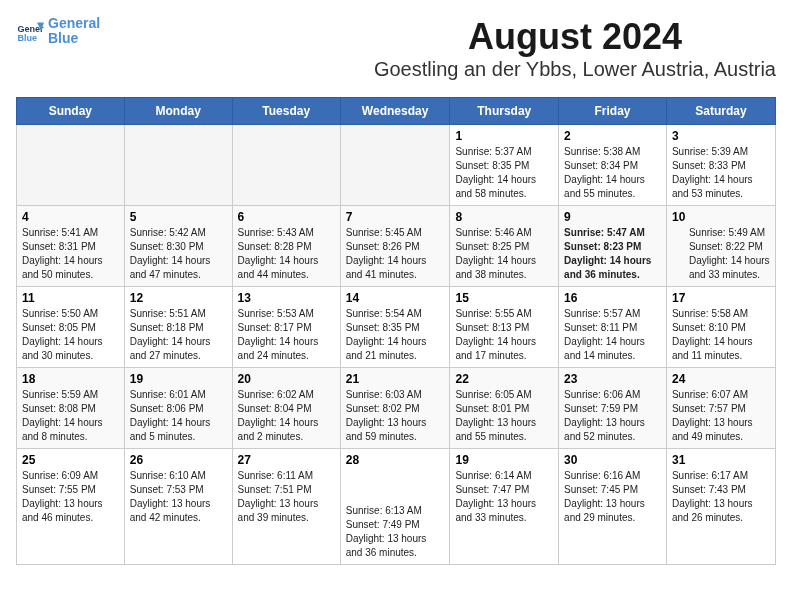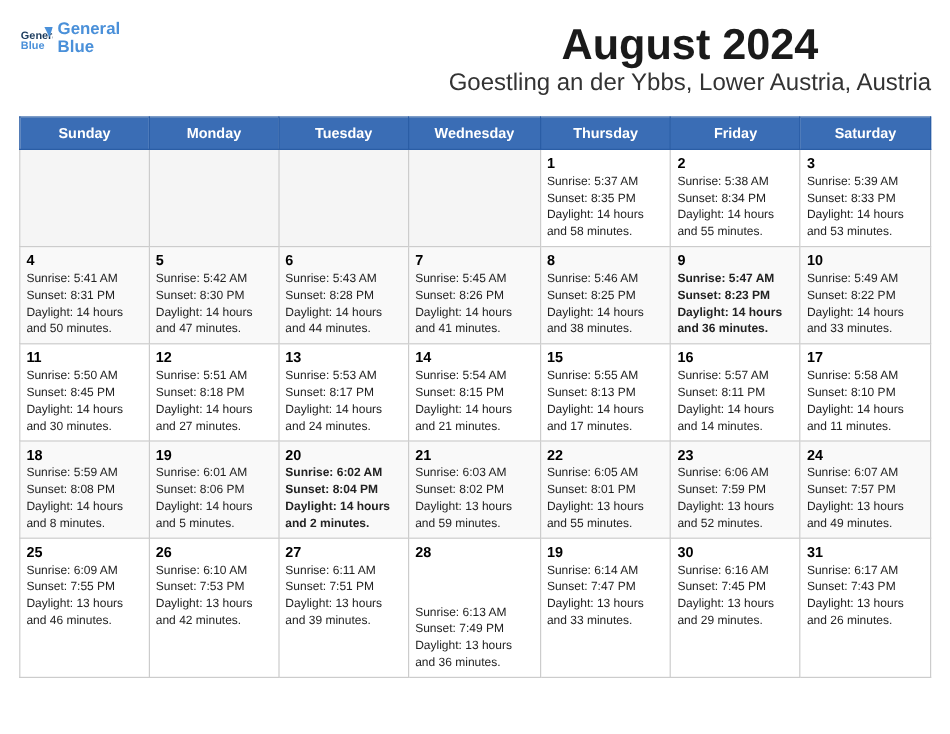--- a/index.html
+++ b/index.html
@@ -190,52 +190,52 @@
         </td>
         <td>
           <span class="day-number">9</span>
           <div class="day-info" style="white-space: pre-line; font-weight: bold;">Sunrise: 5:47 AM
 Sunset: 8:23 PM
 Daylight: 14 hours
 and 36 minutes.</div>
         </td>
         <td>
           <span class="day-number">10</span>
-          <div class="day-info" style="white-space: pre-line;">Sunrise: 5:49 AM
+          <div class="day-info" style="white-space: pre-line; margin-left: 17px;">Sunrise: 5:49 AM
 Sunset: 8:22 PM
 Daylight: 14 hours
 and 33 minutes.</div>
         </td>
       </tr>
       <tr>
         <td>
           <span class="day-number">11</span>
           <div class="day-info" style="white-space: pre-line;">Sunrise: 5:50 AM
-Sunset: 8:45 PM
+Sunset: 8:05 PM
 Daylight: 14 hours
 and 30 minutes.</div>
         </td>
         <td>
           <span class="day-number">12</span>
           <div class="day-info" style="white-space: pre-line;">Sunrise: 5:51 AM
 Sunset: 8:18 PM
 Daylight: 14 hours
 and 27 minutes.</div>
         </td>
         <td>
           <span class="day-number">13</span>
           <div class="day-info" style="white-space: pre-line;">Sunrise: 5:53 AM
 Sunset: 8:17 PM
 Daylight: 14 hours
 and 24 minutes.</div>
         </td>
         <td>
           <span class="day-number">14</span>
           <div class="day-info" style="white-space: pre-line;">Sunrise: 5:54 AM
-Sunset: 8:15 PM
+Sunset: 8:35 PM
 Daylight: 14 hours
 and 21 minutes.</div>
         </td>
         <td>
           <span class="day-number">15</span>
           <div class="day-info" style="white-space: pre-line;">Sunrise: 5:55 AM
 Sunset: 8:13 PM
 Daylight: 14 hours
 and 17 minutes.</div>
         </td>
@@ -264,21 +264,21 @@
         </td>
         <td>
           <span class="day-number">19</span>
           <div class="day-info" style="white-space: pre-line;">Sunrise: 6:01 AM
 Sunset: 8:06 PM
 Daylight: 14 hours
 and 5 minutes.</div>
         </td>
         <td>
           <span class="day-number">20</span>
-          <div class="day-info" style="white-space: pre-line; font-weight: bold;">Sunrise: 6:02 AM
+          <div class="day-info" style="white-space: pre-line;">Sunrise: 6:02 AM
 Sunset: 8:04 PM
 Daylight: 14 hours
 and 2 minutes.</div>
         </td>
         <td>
           <span class="day-number">21</span>
           <div class="day-info" style="white-space: pre-line;">Sunrise: 6:03 AM
 Sunset: 8:02 PM
 Daylight: 13 hours
 and 59 minutes.</div>

